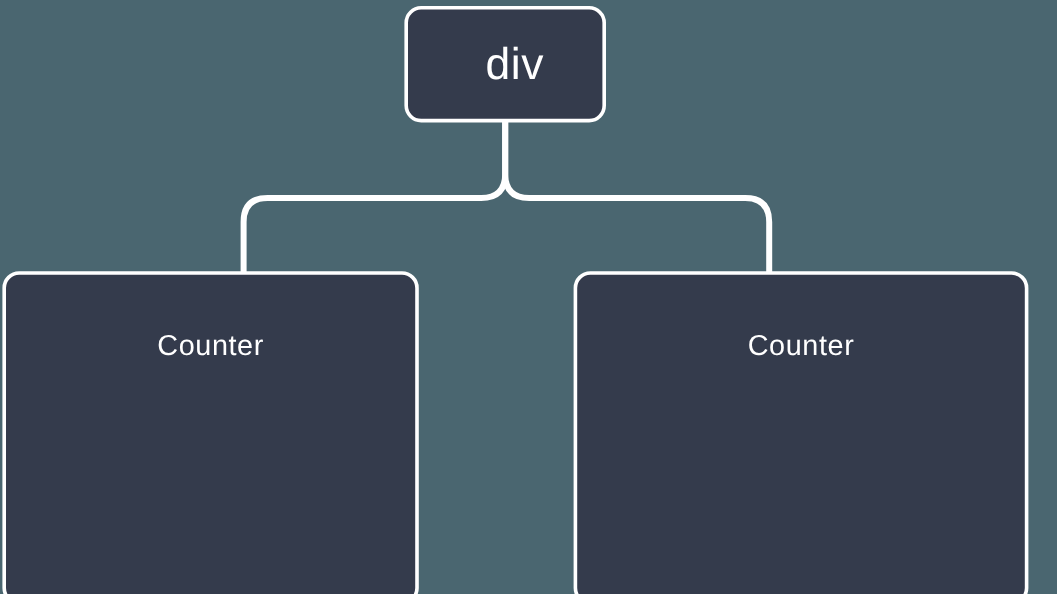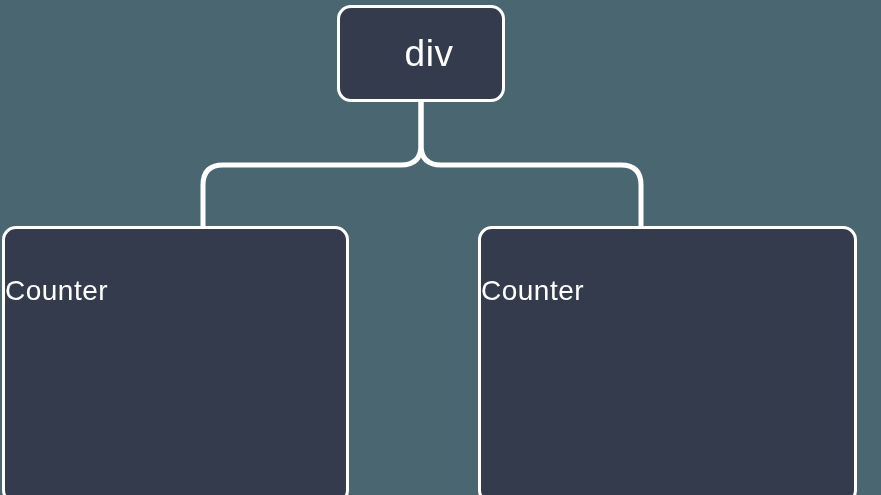--- a/index.html
+++ b/index.html
@@ -60,21 +60,22 @@
     left: 478px;
     top: 226px;
     width: 379px;
     height: 278px;
   }
   .counter-title {
     position: absolute;
     left: 0;
     right: 0;
     top: 48px;
-    font-size: 28px;
+    text-align: center;
+    font-size: 24px;
     color: #ffffff;
     letter-spacing: 0.5px;
     line-height: 1;
   }
 </style>
 </head>
 <body>
 
 <div id="stage">
 

